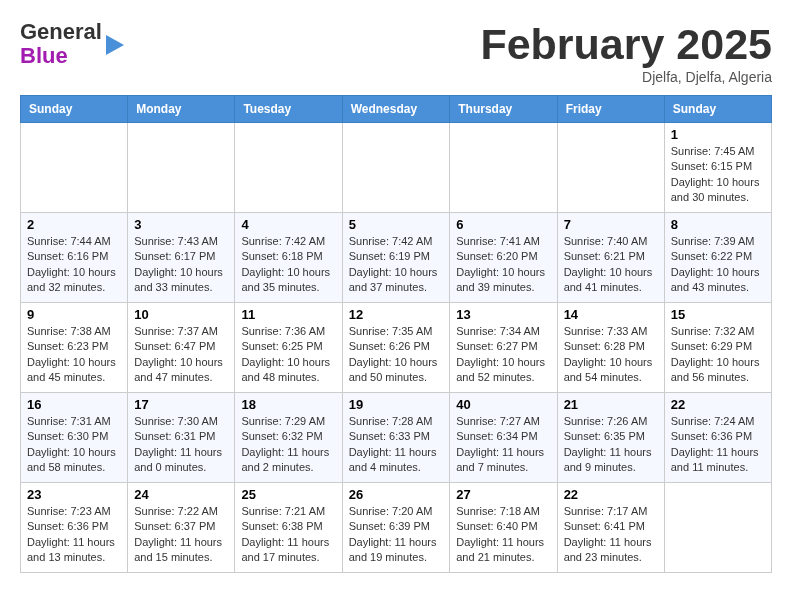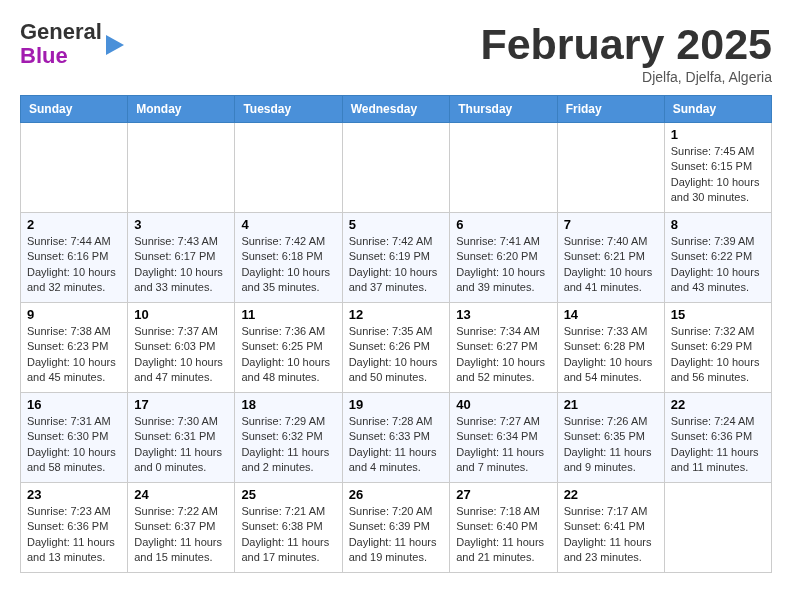--- a/index.html
+++ b/index.html
@@ -182,21 +182,21 @@
       <tr>
         <td>
           <span class="day-num">9</span>
           <div class="day-info">Sunrise: 7:38 AM
 Sunset: 6:23 PM
 Daylight: 10 hours and 45 minutes.</div>
         </td>
         <td>
           <span class="day-num">10</span>
           <div class="day-info">Sunrise: 7:37 AM
-Sunset: 6:03 PM
+Sunset: 6:47 PM
 Daylight: 10 hours and 47 minutes.</div>
         </td>
         <td>
           <span class="day-num">11</span>
           <div class="day-info">Sunrise: 7:36 AM
 Sunset: 6:25 PM
 Daylight: 10 hours and 48 minutes.</div>
         </td>
         <td>
           <span class="day-num">12</span>

